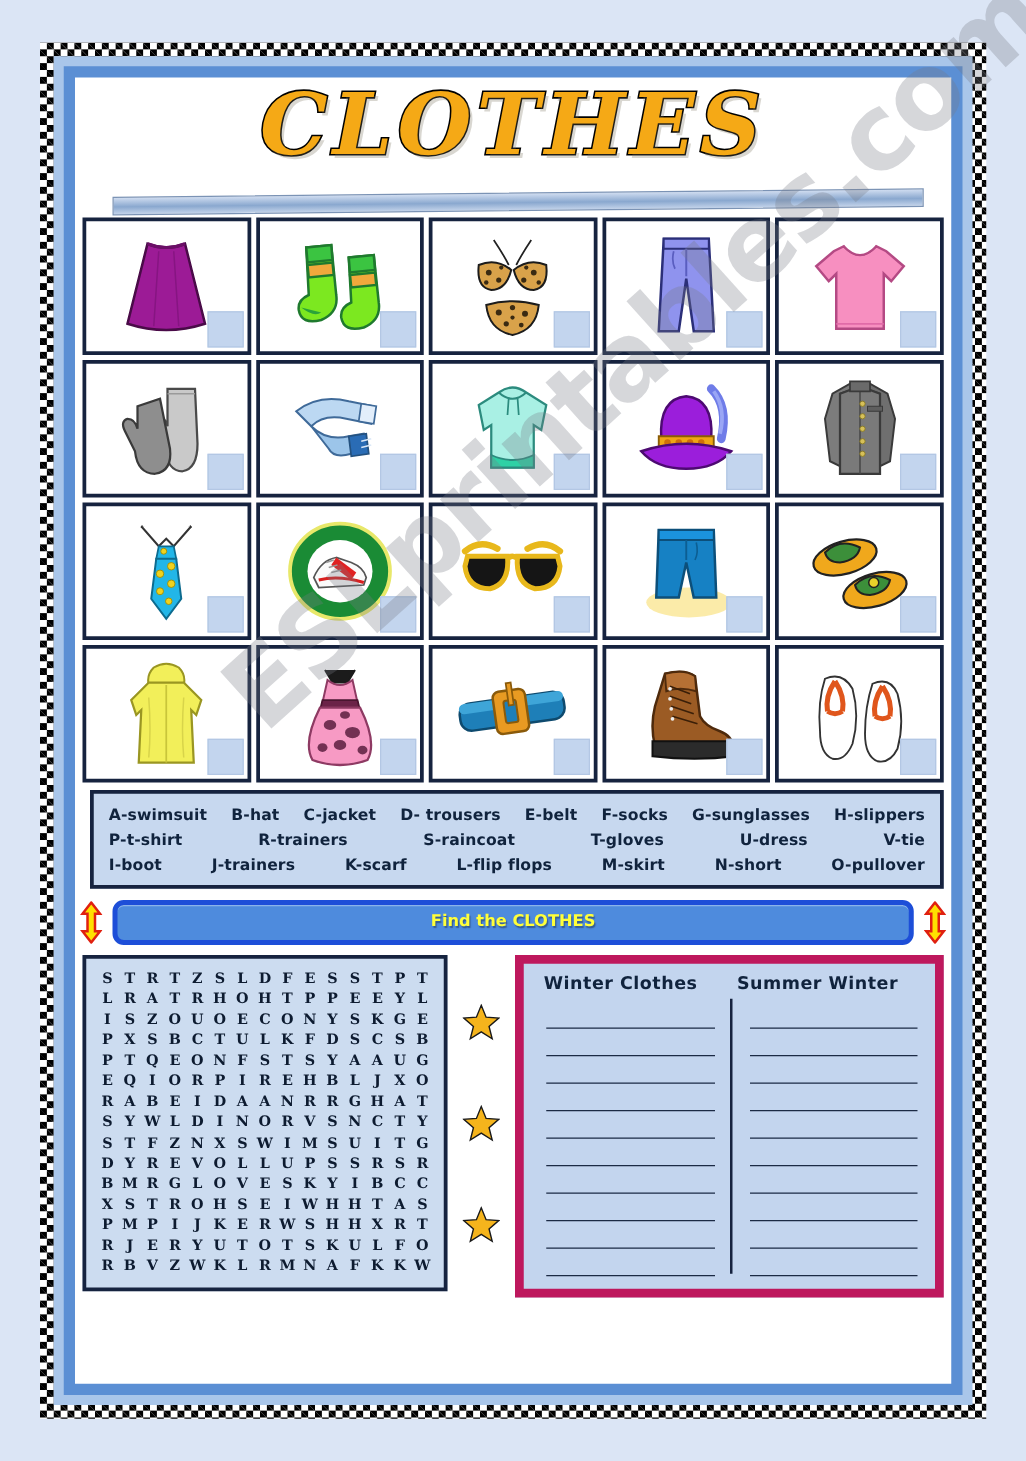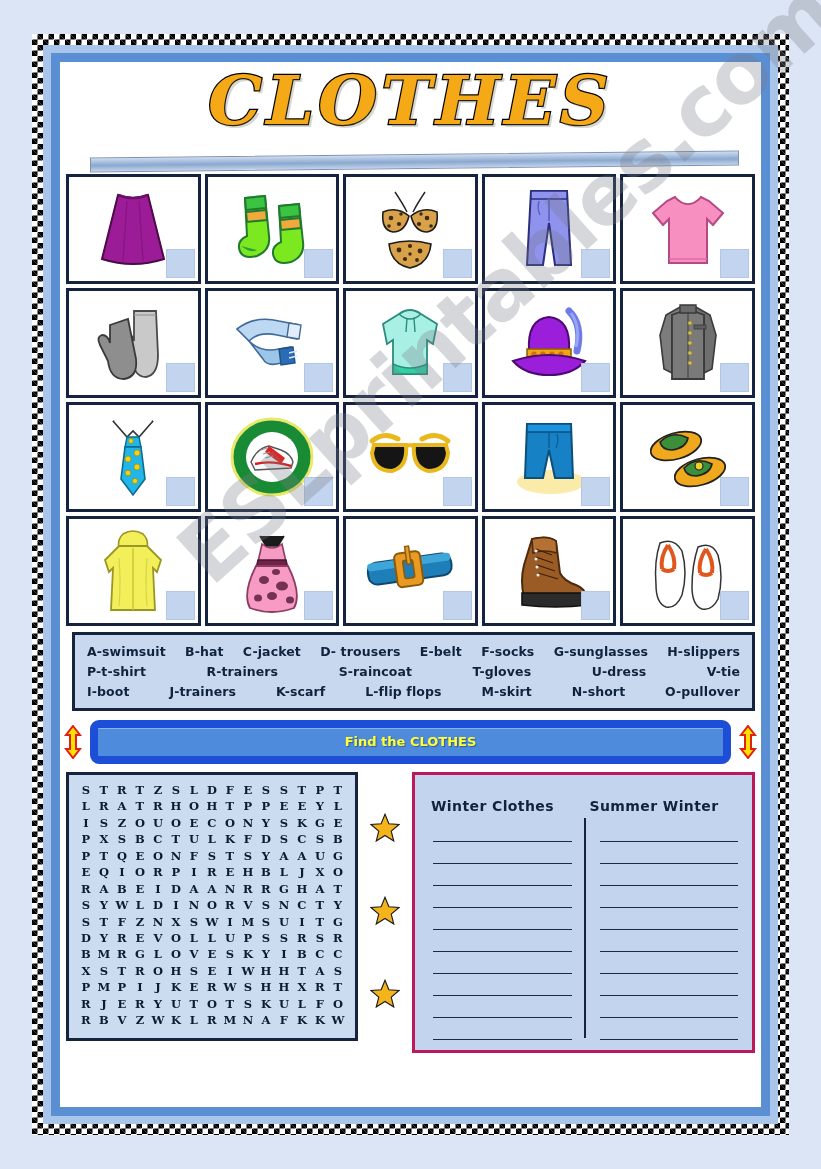--- a/index.html
+++ b/index.html
@@ -117,21 +117,21 @@
   .task-row{
     display:flex;align-items:center;justify-content:space-between;
     margin:9px 4px 8px 4px;
     gap:6px;
   }
   .task-unit{display:flex;align-items:center;gap:8px;flex:1;}
   .btn{
     flex:1;
     text-align:center;
     background:#4e8bdd;
-    border:8px solid #1d4ed8;
+    border:4px solid #1d4ed8;
     border-radius:9px;
     color:#ffff3a;
     font-family:"DejaVu Sans", sans-serif;
     font-weight:bold;
     font-size:13px;
     padding:6px 4px 7px 4px;
     text-shadow:1px 1px 1px rgba(0,0,0,.35);
     box-shadow:inset 0 1px 0 rgba(255,255,255,.35);
   }
   .arrow-ud{width:18px;height:34px;flex:0 0 18px;}
@@ -169,23 +169,23 @@
     align-items:center;
     justify-content:space-around;
     align-self:stretch;
     padding:14px 0 18px 0;
     box-sizing:border-box;
   }
   .star{width:30px;height:30px;display:block;}
 
   .cat-box{
     flex:1;
-    border:3px solid #be185d;
+    border:7px solid #be185d;
     background:#c3d5ee;
-    padding:23px 10px 10px 10px;
+    padding:8px 10px 10px 10px;
     box-sizing:border-box;
     position:relative;
   }
   .cat-heads{
     display:flex;
   }
   .cat-head{
     flex:1;
     font-family:"DejaVu Sans", sans-serif;
     font-weight:bold;

